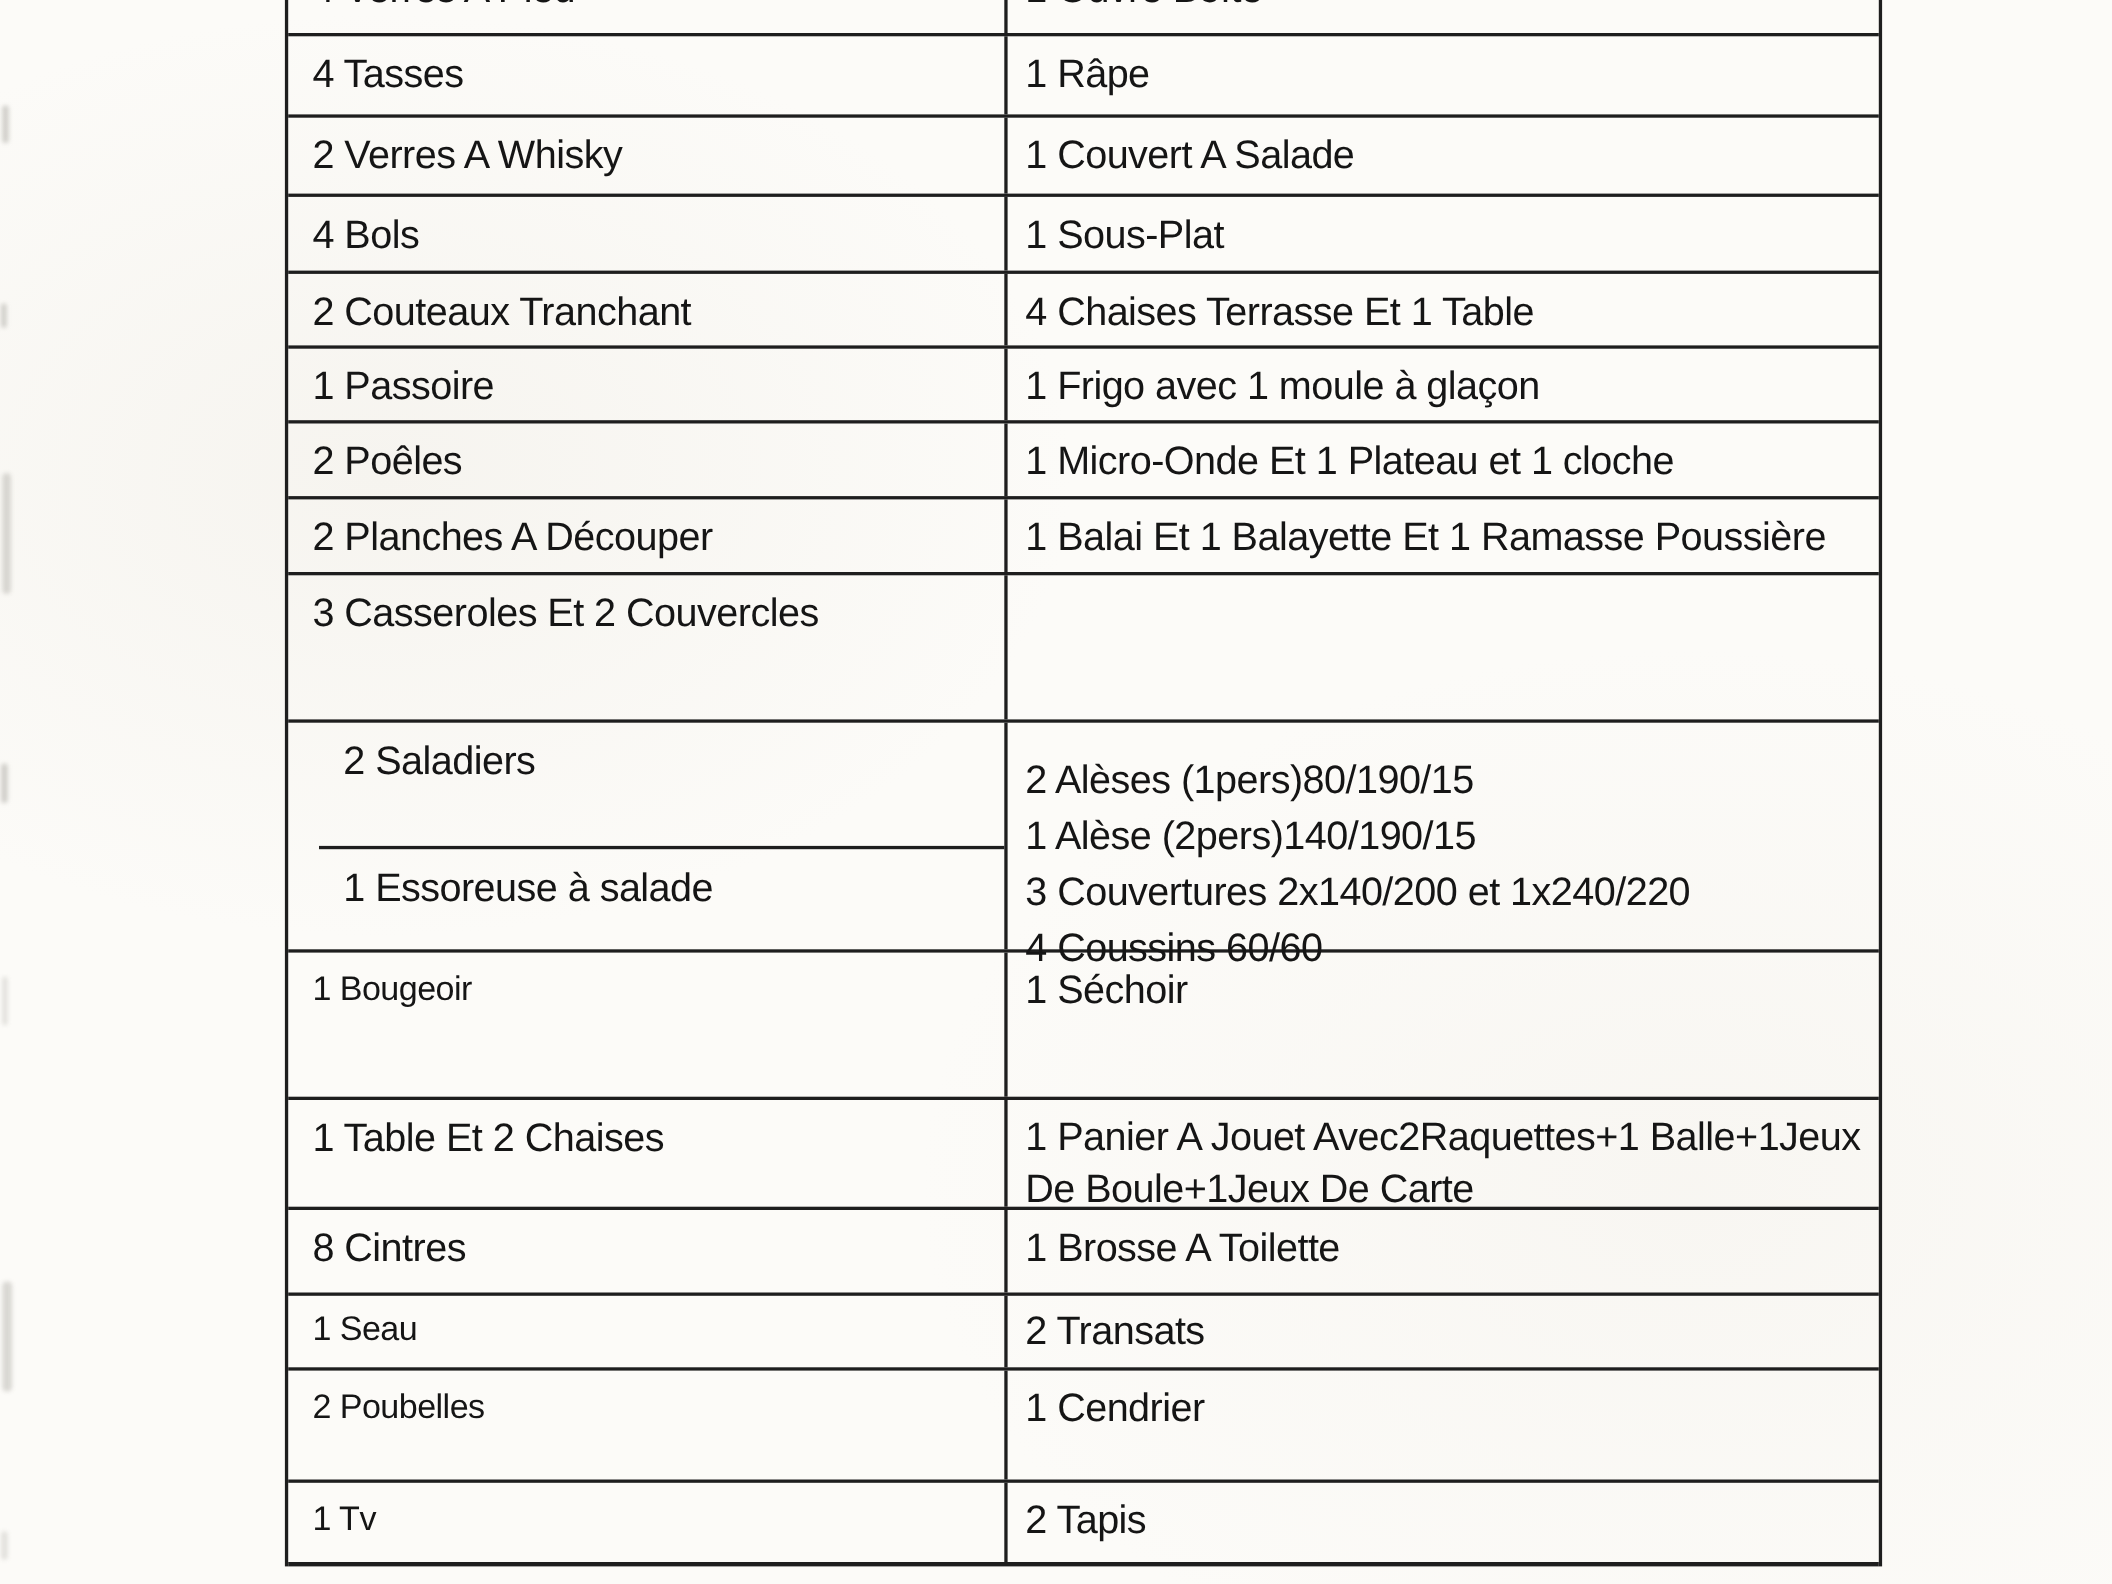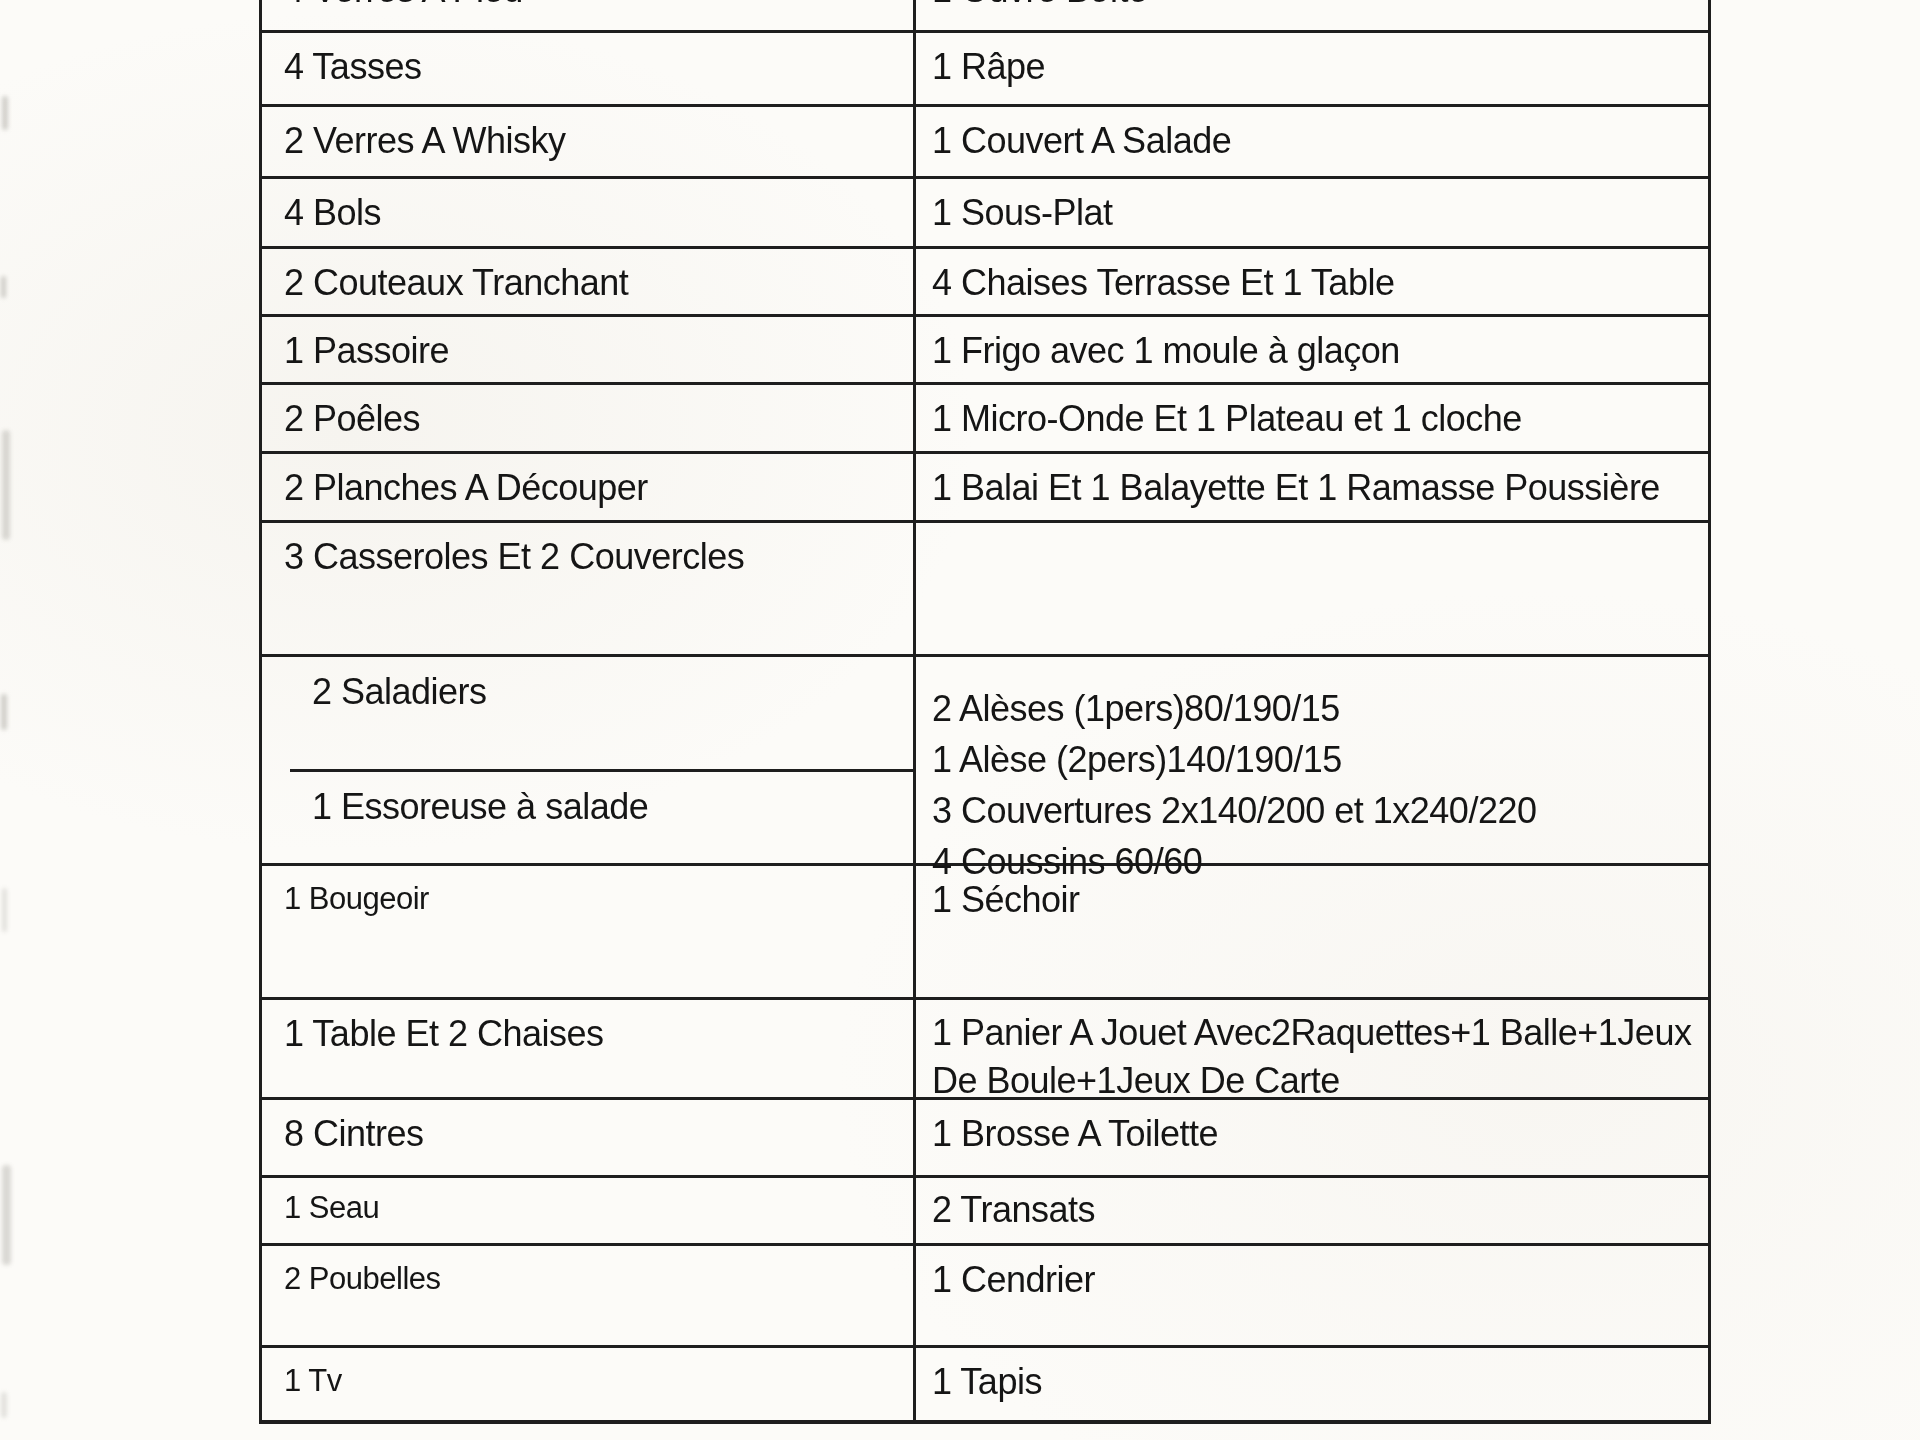--- a/index.html
+++ b/index.html
@@ -170,21 +170,21 @@
       <div class="cell right" style="padding-top:12px"><span>2 Transats</span></div>
     </div>
 
     <div class="row" style="height:102px">
       <div class="cell left small"><span>2 Poubelles</span></div>
       <div class="cell right"><span>1 Cendrier</span></div>
     </div>
 
     <div class="row last" style="height:76px">
       <div class="cell left small"><span>1 Tv</span></div>
-      <div class="cell right"><span>1 Tapis</span></div>
+      <div class="cell right"><span>2 Tapis</span></div>
     </div>
 
   </div>
 
   <div class="smudge" style="left:2px;top:96px;width:6px;height:34px"></div>
   <div class="smudge" style="left:1px;top:276px;width:5px;height:22px"></div>
   <div class="smudge" style="left:2px;top:430px;width:8px;height:110px;opacity:.8"></div>
   <div class="smudge" style="left:1px;top:694px;width:6px;height:36px"></div>
   <div class="smudge" style="left:2px;top:888px;width:5px;height:44px;opacity:.6"></div>
   <div class="smudge" style="left:2px;top:1165px;width:9px;height:100px;opacity:.8"></div>

